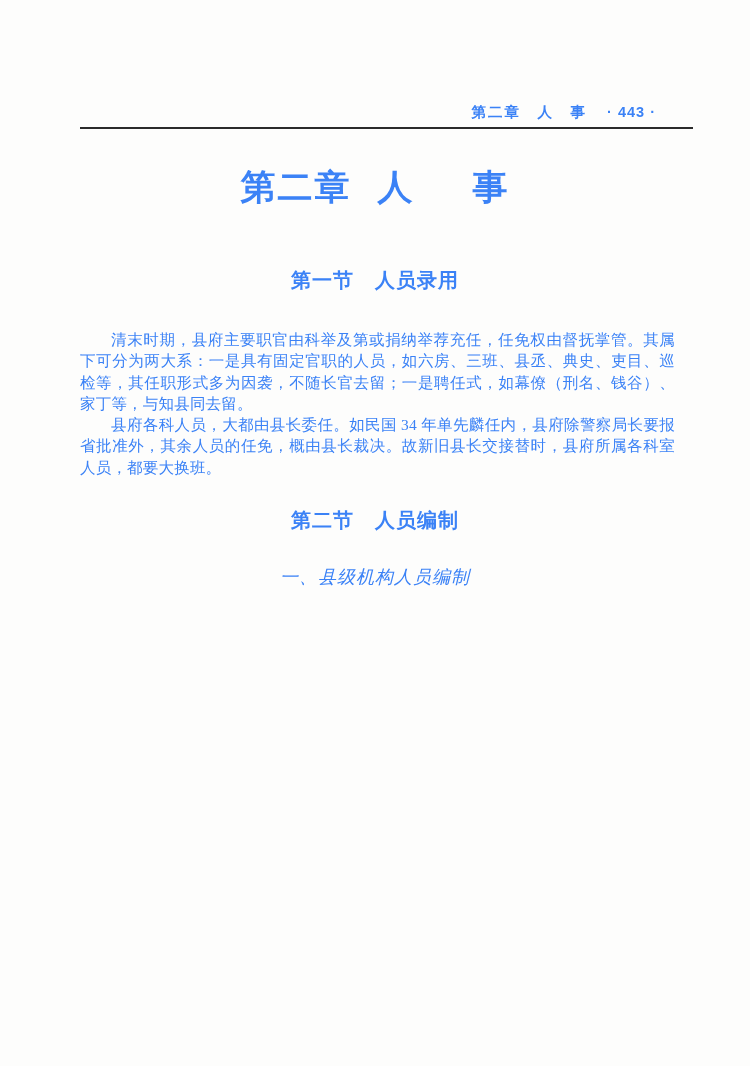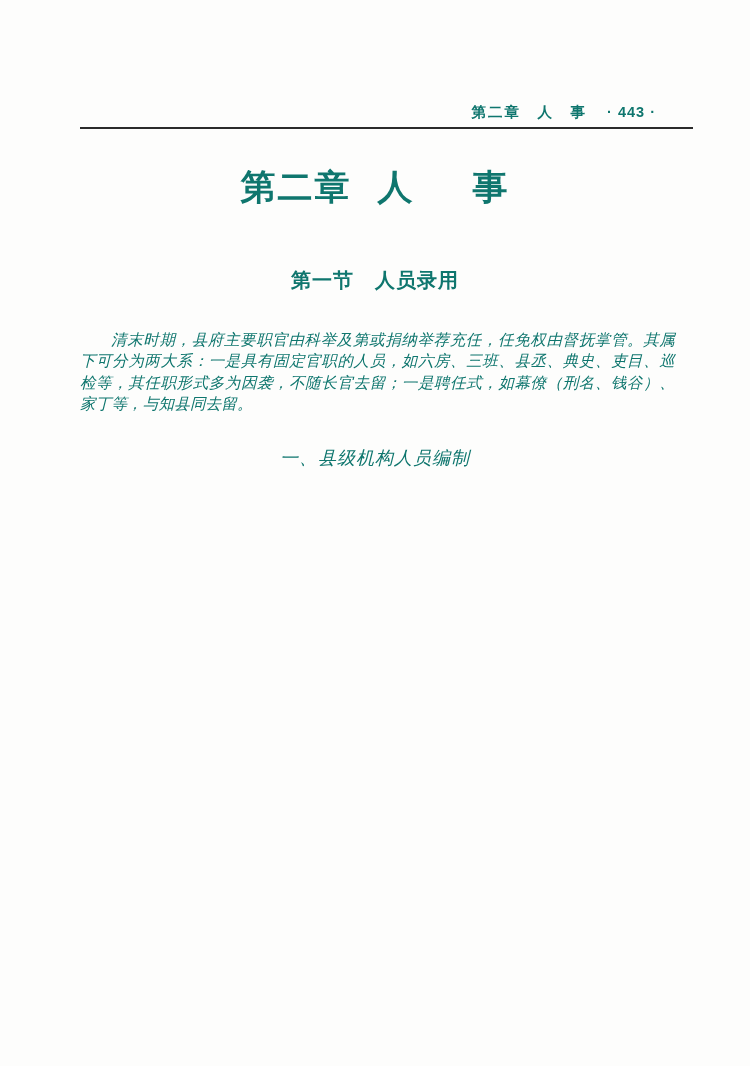--- a/index.html
+++ b/index.html
@@ -6,21 +6,21 @@
     margin: 0;
     padding: 0;
     background: #e8e8e8;
   }
   .page {
     position: relative;
     width: 750px;
     height: 1066px;
     margin: 0 auto;
     background: #fdfdfc;
-    color: #0f766e;
+    color: #3b82f6;
     font-family: "Liberation Serif", "DejaVu Serif", serif;
     overflow: hidden;
   }
   .running-header {
     margin: 103px 58px 0 80px;
     text-align: right;
     padding-right: 36px;
     font-family: "Liberation Sans", "DejaVu Sans", sans-serif;
     font-weight: bold;
     font-size: 14.5px;
@@ -67,21 +67,20 @@
     margin: 36px 75px 0 80px;
   }
   .body-text.tight { margin-top: 34px; }
   .body-text p {
     margin: 0;
     font-size: 15.5px;
     line-height: 21.3px;
     text-align: justify;
     text-indent: 2em;
     letter-spacing: 0.2px;
-    font-style: italic;
   }
 </style>
 </head>
 <body>
 
 <div class="page">
 
   <header class="running-header">
     <span class="rh-title">第二章　人　事</span>
     <span class="rh-page">· 443 ·</span>
@@ -89,21 +88,23 @@
   <div class="header-rule"></div>
 
   <h1 class="chapter-title">
     <span>第二章</span><span class="gap-sm"></span><span>人</span><span class="gap-lg"></span><span>事</span>
   </h1>
 
   <h2 class="section-title first">第一节　人员录用</h2>
 
   <div class="body-text">
     <p>清末时期，县府主要职官由科举及第或捐纳举荐充任，任免权由督抚掌管。其属下可分为两大系：一是具有固定官职的人员，如六房、三班、县丞、典史、吏目、巡检等，其任职形式多为因袭，不随长官去留；一是聘任式，如幕僚（刑名、钱谷）、家丁等，与知县同去留。</p>
+    <p>县府各科人员，大都由县长委任。如民国 34 年单先麟任内，县府除警察局长要报省批准外，其余人员的任免，概由县长裁决。故新旧县长交接替时，县府所属各科室人员，都要大换班。</p>
   </div>
 
+  <h2 class="section-title second">第二节　人员编制</h2>
 
   <h3 class="subsection-title">一、县级机构人员编制</h3>
 
   <div class="body-text tight">
   </div>
 
 </div>
 
 </body></html>

